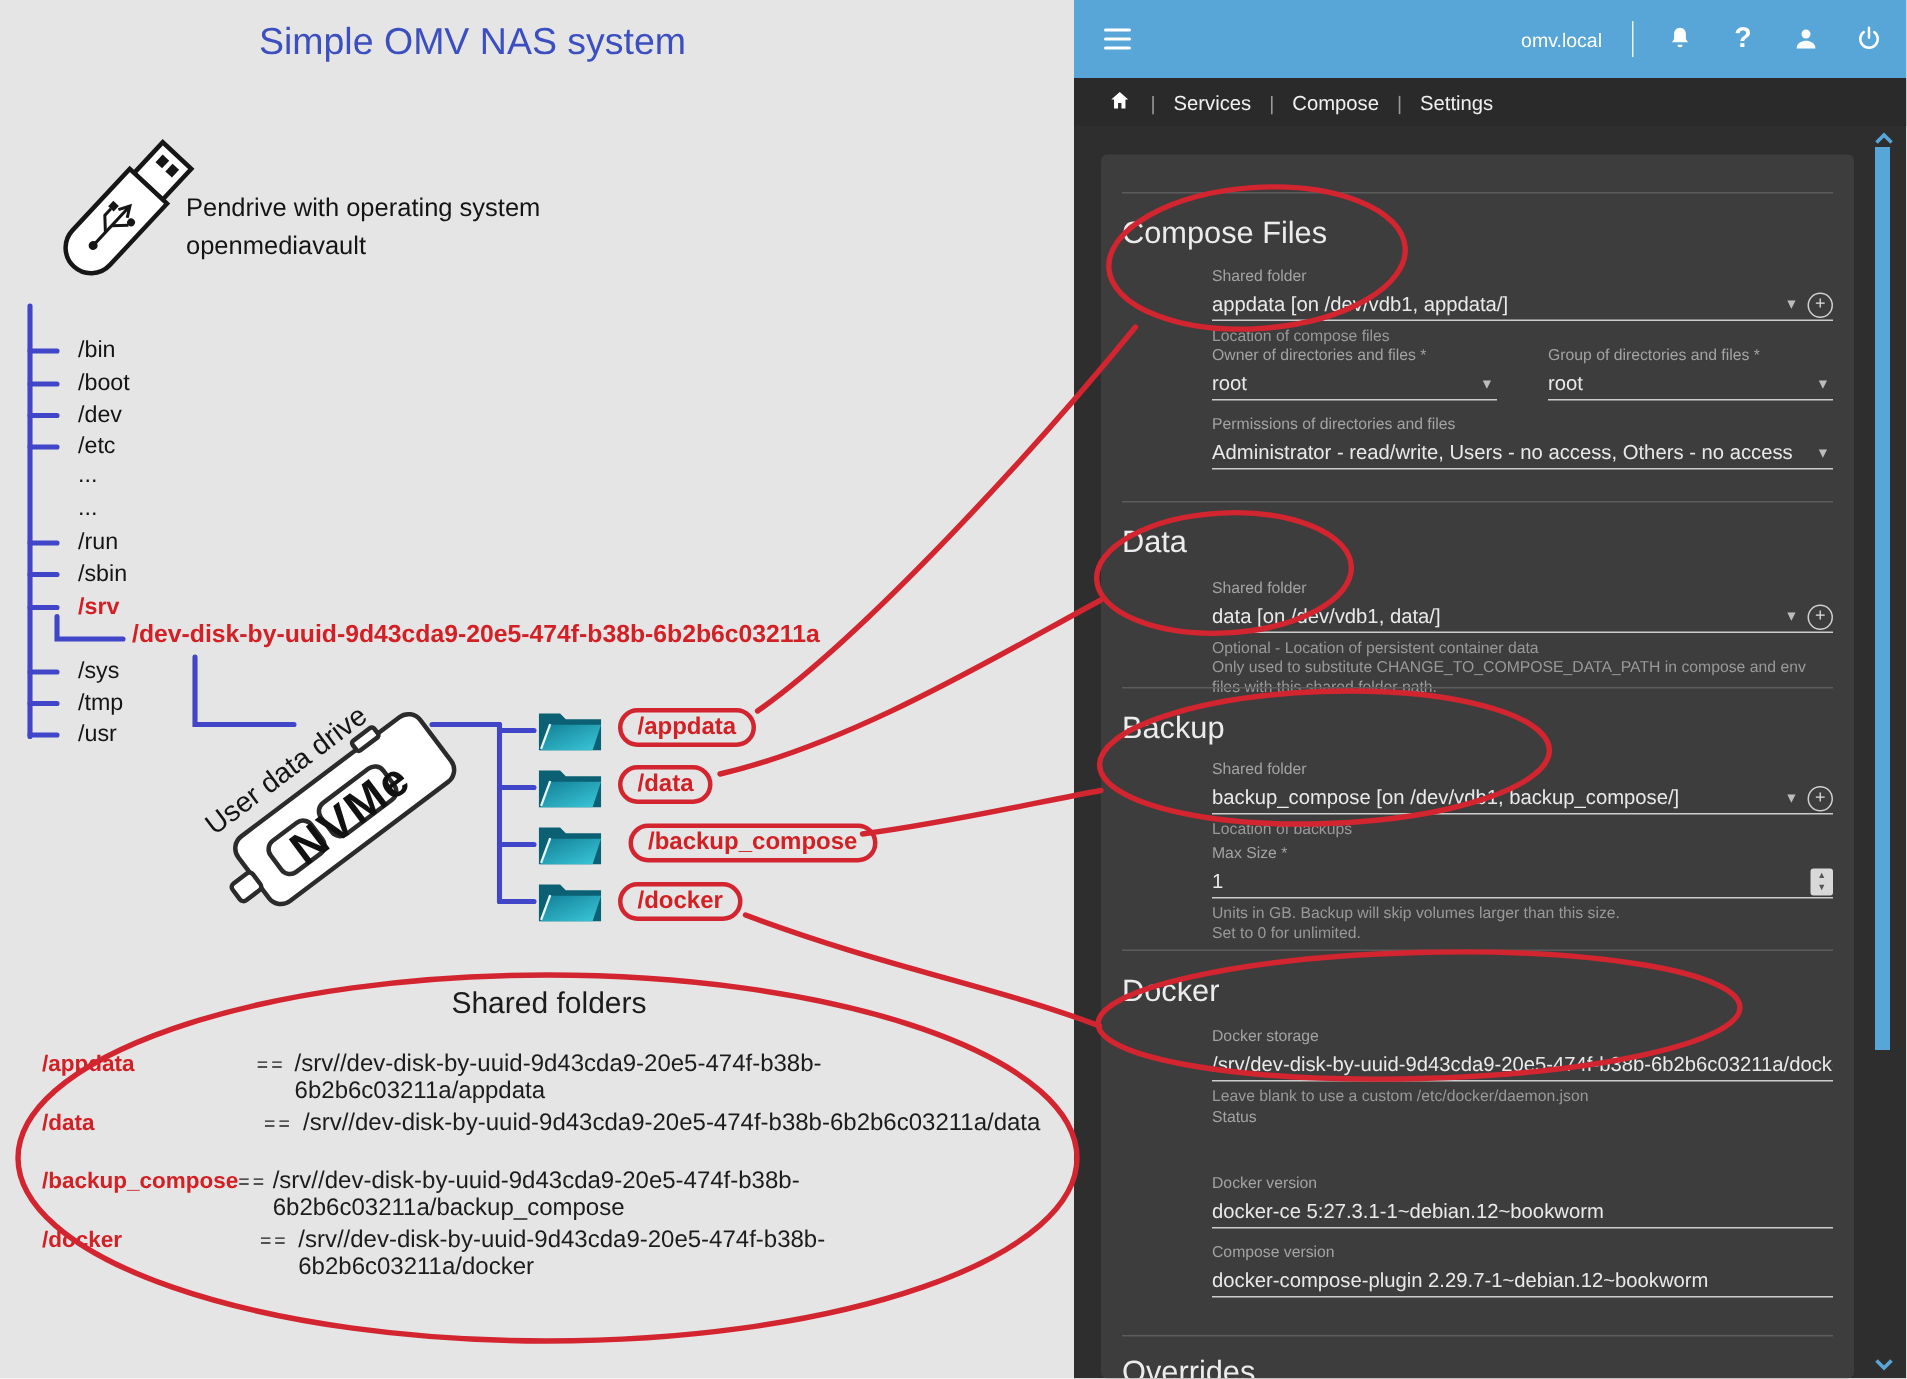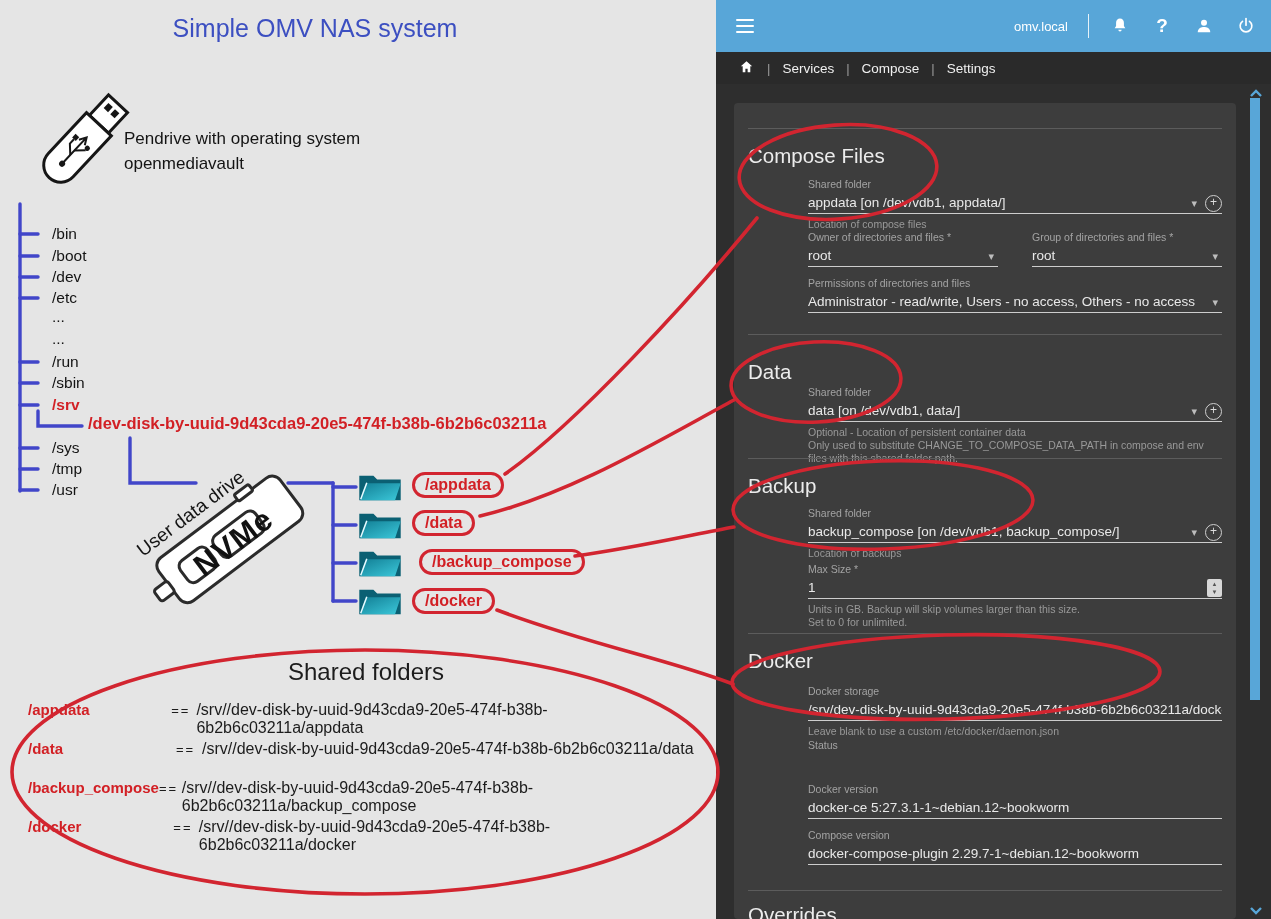--- a/index.html
+++ b/index.html
@@ -10,21 +10,21 @@
   .dg-title{position:absolute;left:120px;top:14px;width:390px;text-align:center;
             font-size:25px;color:#3c4fc1;font-weight:500;}
   .dg-caption{position:absolute;left:124px;top:126px;width:278px;
               font-size:17px;color:#141414;line-height:25px;}
   .tree-item{position:absolute;left:52px;font-size:15.5px;color:#141414;line-height:21px;}
   .tree-item.red{color:#d22025;font-weight:700;}
   .uuid-label{position:absolute;left:88px;top:414px;font-size:16.5px;font-weight:700;color:#d22025;}
   .folder-label{position:absolute;font-size:16px;font-weight:700;color:#d22025;
                 border:3px solid #d22530;border-radius:18px;padding:1px 10px;background:transparent;}
   .shared-title{position:absolute;left:90px;top:658px;width:552px;text-align:center;
-                font-size:24px;color:#1c1c1c;}
+                font-size:20px;color:#1c1c1c;}
   .shared-rows{position:absolute;left:28px;top:701px;width:670px;}
   .shared-row{display:flex;align-items:baseline;height:21px;margin-bottom:18px;}
   .shared-row .nm{width:148px;font-size:15px;font-weight:700;color:#d22025;}
   .shared-row .eq{width:26px;font-size:13px;color:#1c1c1c;letter-spacing:2px;}
   .shared-row .pth{font-size:16px;color:#1c1c1c;}
 
   
   .panel{position:absolute;left:716px;top:0;width:555px;height:919px;background:#2e2e2e;}
   .p-header{position:absolute;left:0;top:0;right:0;height:52px;background:#58a6d8;
             display:flex;align-items:center;color:#fff;}
@@ -265,21 +265,21 @@
       <div class="field" style="top:174px">
         <div class="f-label">Permissions of directories and files</div>
         <div class="f-value">
           <span class="val">Administrator - read/write, Users - no access, Others - no access</span>
           <span class="caret">▾</span>
         </div>
       </div>
 
       <div class="sec-divider" style="top:231px"></div>
 
-      <div class="sec-title" style="top:257px">Data</div>
+      <div class="sec-title" style="top:247px">Data</div>
       <div class="field" style="top:283px">
         <div class="f-label">Shared folder</div>
         <div class="f-value">
           <span class="val">data [on /dev/vdb1, data/]</span>
           <span class="caret">▾</span>
           <span class="plusbtn">+</span>
         </div>
         <div class="f-hint">
           <span>Optional - Location of persistent container data</span><br>
           <span>Only used to substitute CHANGE_TO_COMPOSE_DATA_PATH in compose and env files with this shared folder path.</span>

